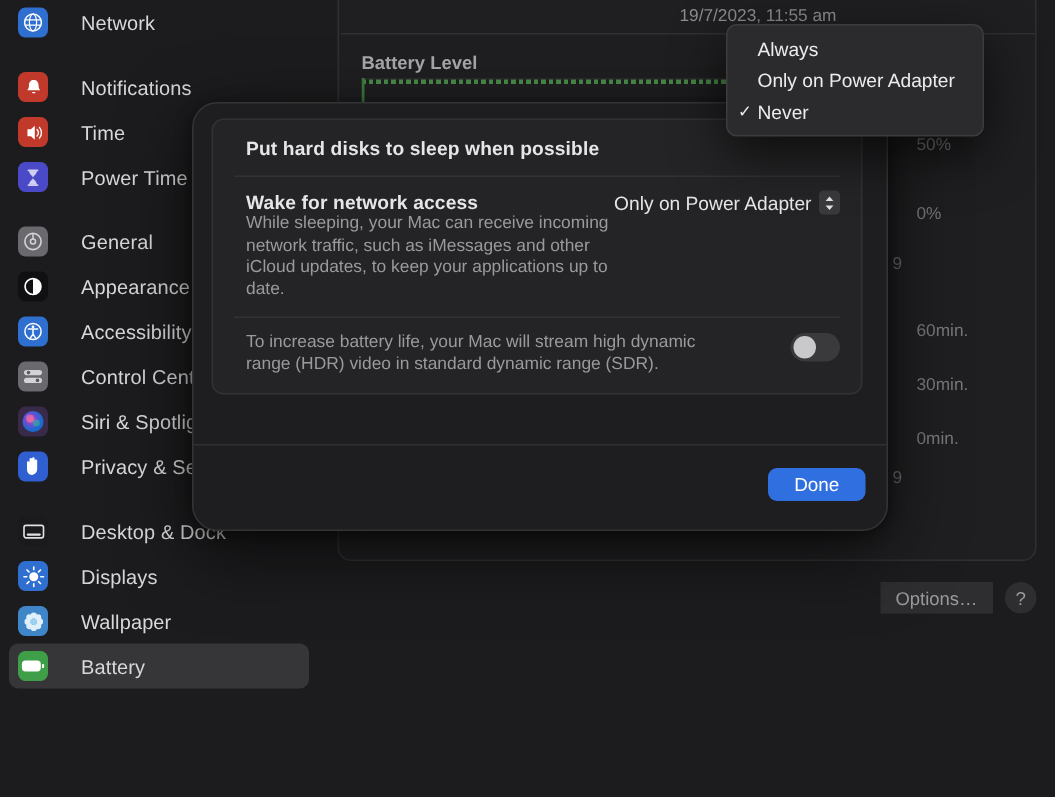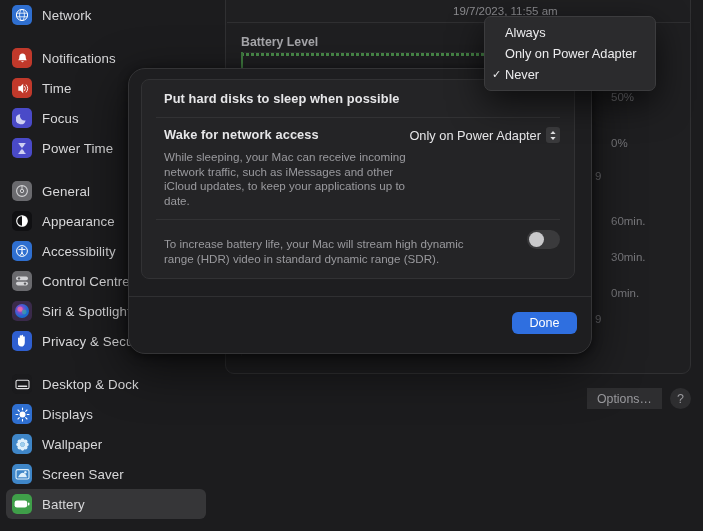--- a/index.html
+++ b/index.html
@@ -33,21 +33,21 @@
     padding-top: 0px;
     box-sizing: border-box;
   }
   .side-item {
     display: flex;
     align-items: center;
     height: 30px;
     margin: 0 6px;
     padding-left: 6px;
     border-radius: 6px;
-    gap: 10px;
+    gap: 22px;
     box-sizing: border-box;
   }
   .side-item.selected {
     background: #363638;
   }
   .side-label {
     font-size: 13.3px;
     color: #d8d8da;
     white-space: nowrap;
     letter-spacing: 0.1px;
@@ -208,21 +208,21 @@
   .row-title {
     font-size: 12.8px;
     font-weight: bold;
     color: #e6e6e8;
     letter-spacing: 0.1px;
   }
   .row-desc {
     font-size: 11.6px;
     color: #9a9a9e;
     line-height: 14.6px;
-    margin-top: 8px;
+    margin-top: 0;
     max-width: 320px;
   }
   .row-flex {
     display: flex;
     align-items: flex-start;
     justify-content: space-between;
   }
   .popup-value {
     display: flex;
     align-items: center;
@@ -333,28 +333,20 @@
           <span class="side-label">Notifications</span>
         </div>
         <div class="side-item">
           <span class="ico" style="background: rgb(192, 57, 43);">
             <svg width="14" height="13" viewBox="0 0 14 13">
               <path d="M5.6 4.2 3.3 4.2 3.3 8.8 5.6 8.8 8.2 11.2 8.2 1.8Z" fill="#fff"></path>
               <path d="M9.7 4.3a3.4 3.4 0 0 1 0 4.4M11.3 2.9a5.6 5.6 0 0 1 0 7.2" stroke="#fff" stroke-width="0.9" fill="none" stroke-linecap="round"></path>
             </svg>
           </span>
           <span class="side-label">Time</span>
-        </div>
-        <div class="side-item">
-          <span class="ico" style="background: rgb(74, 74, 200);">
-            <svg width="13" height="13" viewBox="0 0 13 13">
-              <path d="M9.6 8.4A4.6 4.6 0 0 1 4.3 2.3 5 5 0 1 0 9.6 8.4z" fill="#cfd0f2"></path>
-            </svg>
-          </span>
-          <span class="side-label">Focus</span>
         </div>
         <div class="side-item">
           <span class="ico" style="background: rgb(74, 74, 200);">
             <svg width="12" height="13" viewBox="0 0 12 13">
               <path d="M3 1.6h6M3 11.4h6" stroke="#cfd0f2" stroke-width="1.2" stroke-linecap="round"></path>
               <path d="M3.4 1.8c0 2.6 2.6 3.4 2.6 4.7 0 1.3-2.6 2.1-2.6 4.7h5.2c0-2.6-2.6-3.4-2.6-4.7 0-1.3 2.6-2.1 2.6-4.7z" fill="#cfd0f2"></path>
             </svg>
           </span>
           <span class="side-label">Power Time</span>
         </div>
@@ -455,30 +447,20 @@
                 <circle cx="11.6" cy="7.5" r="2.1"></circle>
                 <circle cx="4.6" cy="4.6" r="2.1"></circle>
                 <circle cx="10.4" cy="10.4" r="2.1"></circle>
                 <circle cx="10.4" cy="4.6" r="2.1"></circle>
                 <circle cx="4.6" cy="10.4" r="2.1"></circle>
               </g>
               <circle cx="7.5" cy="7.5" r="2.2" fill="#9fd0ee"></circle>
             </svg>
           </span>
           <span class="side-label">Wallpaper</span>
-        </div>
-        <div class="side-item">
-          <span class="ico" style="background: rgb(63, 134, 200);">
-            <svg width="15" height="13" viewBox="0 0 15 13">
-              <rect x="1" y="1.6" width="13" height="9.4" rx="1.6" fill="none" stroke="#dff0fb" stroke-width="1.1"></rect>
-              <path d="M3 9.2c1.6-3 3.2-4.4 4.8-4.4 1.7 0 3 1.1 4.2 4.4z" fill="#dff0fb"></path>
-              <circle cx="10.4" cy="4.2" r="1.2" fill="#dff0fb"></circle>
-            </svg>
-          </span>
-          <span class="side-label">Screen Saver</span>
         </div>
         <div class="side-item selected">
           <span class="ico" style="background: rgb(63, 159, 73);">
             <svg width="16" height="10" viewBox="0 0 16 10">
               <rect x="0.6" y="1.4" width="12.6" height="7.2" rx="2.4" fill="#fff"></rect>
               <rect x="14" y="3.6" width="1.4" height="2.8" rx="0.6" fill="#fff"></rect>
             </svg>
           </span>
           <span class="side-label">Battery</span>
         </div>

